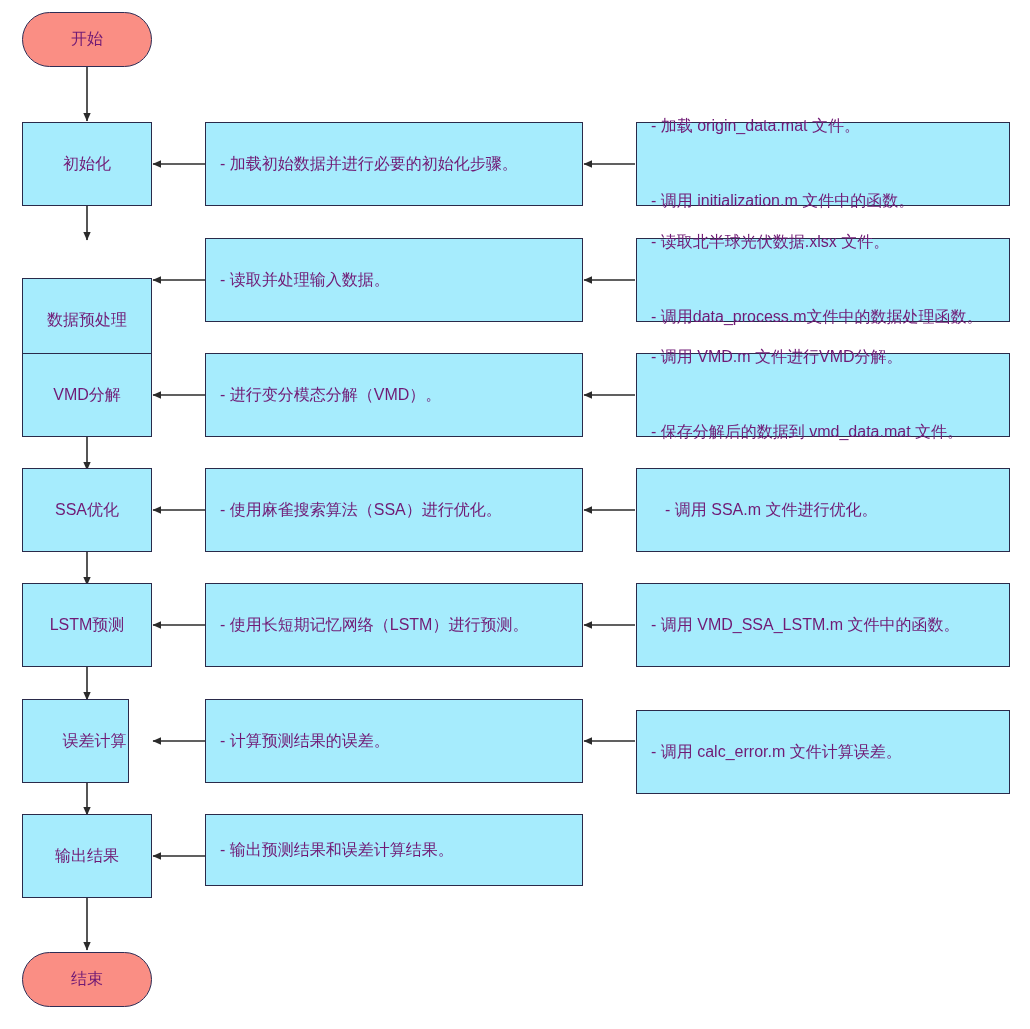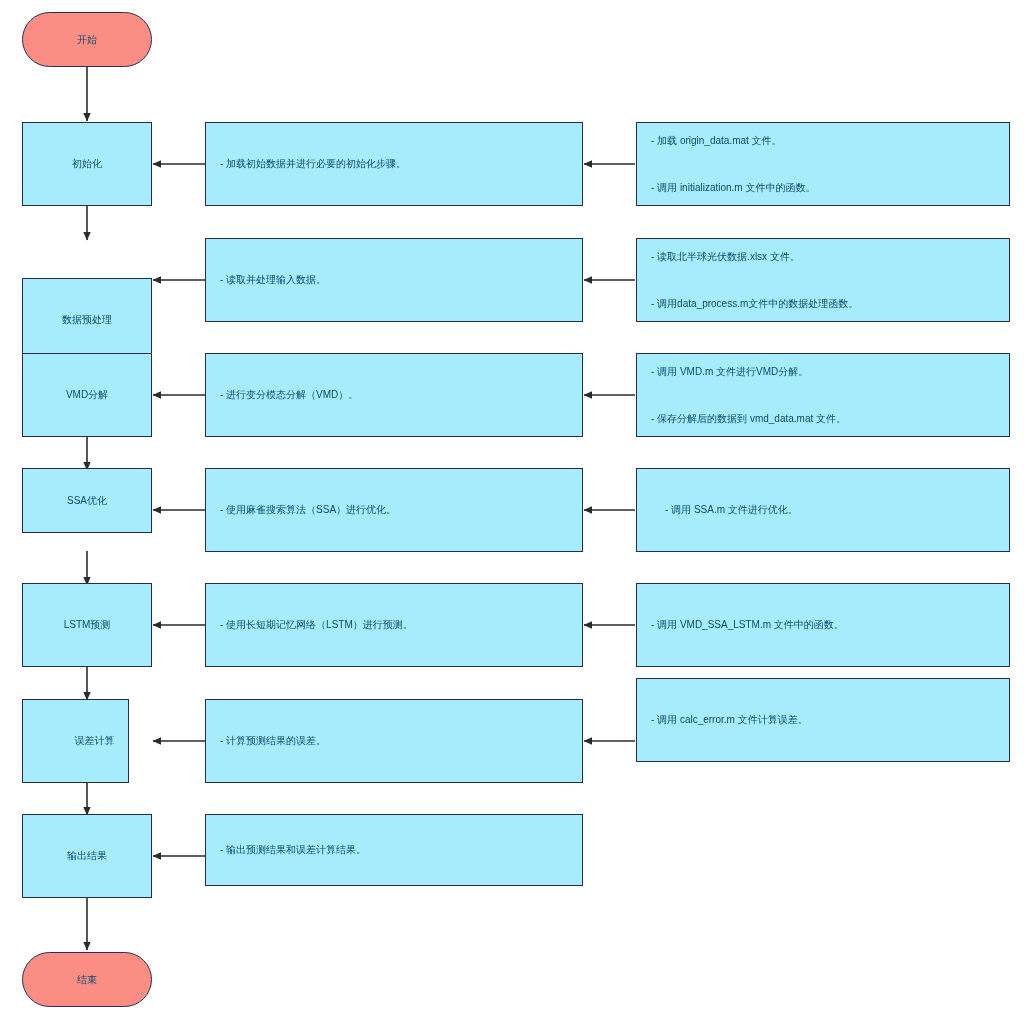--- a/index.html
+++ b/index.html
@@ -29,23 +29,23 @@
     pointer-events: none;
   }
 
   .node {
     position: absolute;
     box-sizing: border-box;
     border: 1.6px solid #2a2a4a;
     background: #a6ecfd;
     display: flex;
     align-items: center;
-    font-size: 10px;
+    font-size: 16px;
     line-height: 1.55;
-    color: #0c4a6e;
+    color: #701a75;
   }
   .node.terminal {
     background: #fa8e84;
     border: 1.6px solid #2d2d55;
     border-radius: 48px;
     justify-content: center;
     text-align: center;
   }
   .node.stage {
     justify-content: center;
@@ -139,21 +139,21 @@
   <div class="node detail" style="left:205px; top:353px; width:378px; height:84px;">
     <span class="lines">- 进行变分模态分解（VMD）。</span>
   </div>
   <div class="node detail" style="left:636px; top:353px; width:374px; height:84px;">
     <span class="lines">
       <span class="ln">- 调用 VMD.m 文件进行VMD分解。</span>
       <span class="ln">- 保存分解后的数据到 vmd_data.mat 文件。</span>
     </span>
   </div>
 
-  <div class="node stage" style="left:22px; top:468px; width:130px; height:65px;">
+  <div class="node stage" style="left:22px; top:468px; width:130px; height:84px;">
     <span>SSA优化</span>
   </div>
   <div class="node detail" style="left:205px; top:468px; width:378px; height:84px;">
     <span class="lines">- 使用麻雀搜索算法（SSA）进行优化。</span>
   </div>
   <div class="node detail" style="left:636px; top:468px; width:374px; height:84px;padding-left:28px;">
     <span class="lines">
       <span class="ln">- 调用 SSA.m 文件进行优化。</span>
     </span>
   </div>
@@ -169,21 +169,21 @@
       <span class="ln">- 调用 VMD_SSA_LSTM.m 文件中的函数。</span>
     </span>
   </div>
 
   <div class="node stage" style="left:22px; top:699px; width:107px; height:84px;padding-left:38px;">
     <span>误差计算</span>
   </div>
   <div class="node detail" style="left:205px; top:699px; width:378px; height:84px;">
     <span class="lines">- 计算预测结果的误差。</span>
   </div>
-  <div class="node detail" style="left:636px; top:678px; width:374px; height:84px;">
+  <div class="node detail" style="left:636px; top:710px; width:374px; height:84px;">
     <span class="lines">
       <span class="ln">- 调用 calc_error.m 文件计算误差。</span>
     </span>
   </div>
 
   <div class="node stage" style="left:22px; top:814px; width:130px; height:84px;">
     <span>输出结果</span>
   </div>
   <div class="node detail" style="left:205px; top:814px; width:378px; height:72px;">
     <span class="lines">- 输出预测结果和误差计算结果。</span>

